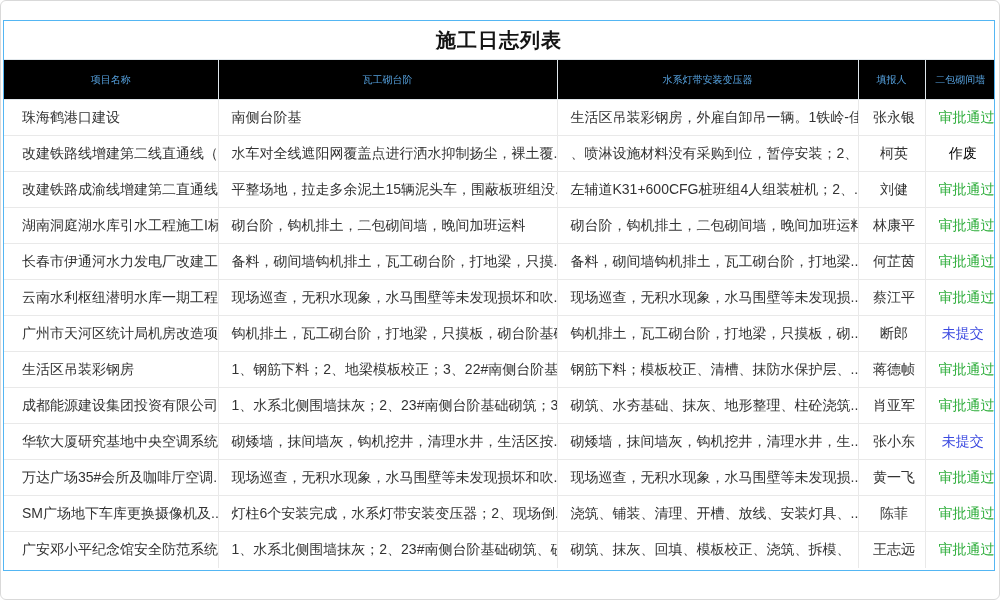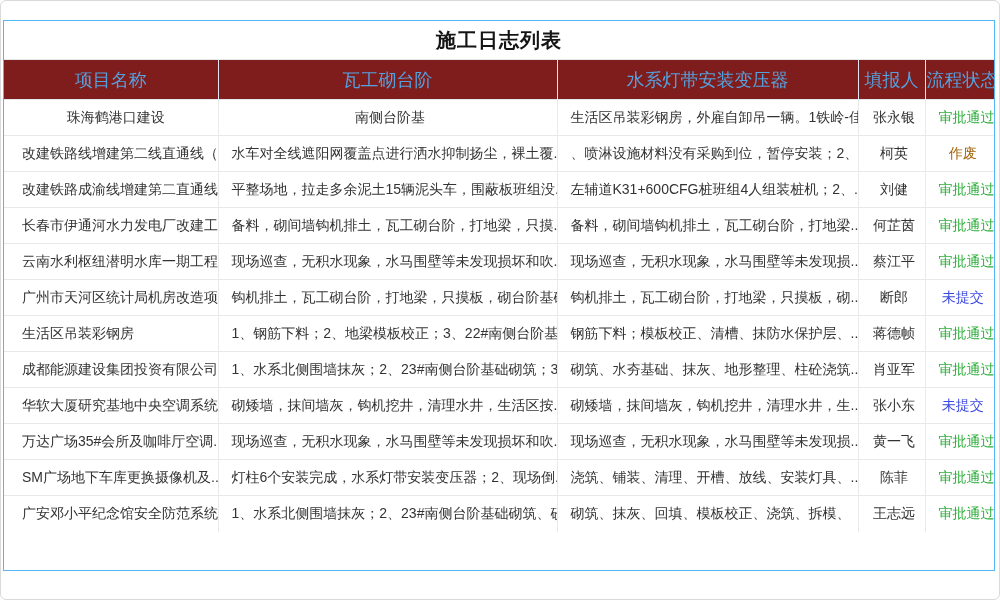--- a/index.html
+++ b/index.html
@@ -5,33 +5,33 @@
   html,body { margin:0; padding:0; background:#fff; font-family:"Liberation Sans","DejaVu Sans",sans-serif; }
   .page { position:relative; width:1000px; height:600px; box-sizing:border-box; }
   .frame { position:absolute; left:0; top:0; width:998px; height:598px;
            border:1px solid #d9d9d9; border-radius:6px; background:#fff; }
   .widget { position:absolute; left:3px; top:20px; width:992px; height:551px;
             border:1px solid #54b6f3; background:#fff; box-sizing:border-box; overflow:hidden; }
   .title { height:38px; line-height:38px; text-align:center; font-size:20px;
            font-weight:bold; color:#141414; letter-spacing:1px; }
   table.log { width:100%; border-collapse:collapse; table-layout:fixed; }
   table.log th {
-      background:#7f1d1d; color:#55a0dd; font-weight:normal; font-size:18px;
+      background:#000000; color:#55a0dd; font-weight:normal; font-size:10px;
       height:37px; text-align:center; border-top:1px solid #e2e8ec;
       border-bottom:1px solid #e2e8ec; border-left:1px solid #dfe7ec;
       white-space:nowrap; overflow:hidden;
   }
   table.log th:first-child { border-left:none; }
   table.log td {
       height:36px; font-size:14px; color:#333; border-top:1px solid #e9e9e9;
       border-left:1px solid #e9e9e9; white-space:nowrap; overflow:hidden;
       padding:0 8px 0 13px; box-sizing:border-box;
   }
   table.log td:first-child { border-left:none; padding-left:18px; }
-  table.log tr:first-child td { border-top:none;text-align:center; }
+  table.log tr:first-child td { border-top:none; }
   td.cell-project, td.cell-reporter { color:#3ca1f0; cursor:pointer; }
   td.cell-reporter, td.cell-status { text-align:center; padding:0 2px; }
   td.cell-status { font-size:14px;margin-top:20px; }
 </style>
 </head>
 <body>
 
 <div class="page">
   <div class="frame"></div>
   <div class="widget">
@@ -43,43 +43,50 @@
           <col style="width:301px">
         <col style="width:67px">
           <col style="width:70px">
       </colgroup>
       <thead>
         <tr>
           <th>项目名称</th>
           <th>瓦工砌台阶</th>
           <th>水系灯带安装变压器</th>
           <th>填报人</th>
-          <th>流程状态</th>
+          <th>二包砌间墙</th>
         </tr>
       </thead>
       <tbody>
           <tr>
             <td class="cell-project">珠海鹤港口建设</td>
             <td class="cell-progress">南侧台阶基</td>
             <td class="cell-work">生活区吊装彩钢房，外雇自卸吊一辆。1铁岭-佳...</td>
             <td class="cell-reporter">张永银</td>
             <td class="cell-status" style="color: rgb(47, 174, 60);">审批通过</td>
           </tr>
           <tr>
             <td class="cell-project">改建铁路线增建第二线直通线（...</td>
             <td class="cell-progress">水车对全线遮阳网覆盖点进行洒水抑制扬尘，裸土覆...</td>
             <td class="cell-work">、喷淋设施材料没有采购到位，暂停安装；2、...</td>
             <td class="cell-reporter">柯英</td>
-            <td class="cell-status" style="color: #a16207;">作废</td>
+            <td class="cell-status" style="color: #000000;">作废</td>
           </tr>
           <tr>
             <td class="cell-project">改建铁路成渝线增建第二直通线...</td>
             <td class="cell-progress">平整场地，拉走多余泥土15辆泥头车，围蔽板班组没...</td>
             <td class="cell-work">左辅道K31+600CFG桩班组4人组装桩机；2、...</td>
             <td class="cell-reporter">刘健</td>
+            <td class="cell-status" style="color: rgb(47, 174, 60);">审批通过</td>
+          </tr>
+          <tr>
+            <td class="cell-project">湖南洞庭湖水库引水工程施工I标</td>
+            <td class="cell-progress">砌台阶，钩机排土，二包砌间墙，晚间加班运料</td>
+            <td class="cell-work">砌台阶，钩机排土，二包砌间墙，晚间加班运料</td>
+            <td class="cell-reporter">林康平</td>
             <td class="cell-status" style="color: rgb(47, 174, 60);">审批通过</td>
           </tr>
           <tr>
             <td class="cell-project">长春市伊通河水力发电厂改建工程</td>
             <td class="cell-progress">备料，砌间墙钩机排土，瓦工砌台阶，打地梁，只摸...</td>
             <td class="cell-work">备料，砌间墙钩机排土，瓦工砌台阶，打地梁...</td>
             <td class="cell-reporter">何芷茵</td>
             <td class="cell-status" style="color: rgb(47, 174, 60);">审批通过</td>
           </tr>
           <tr>

